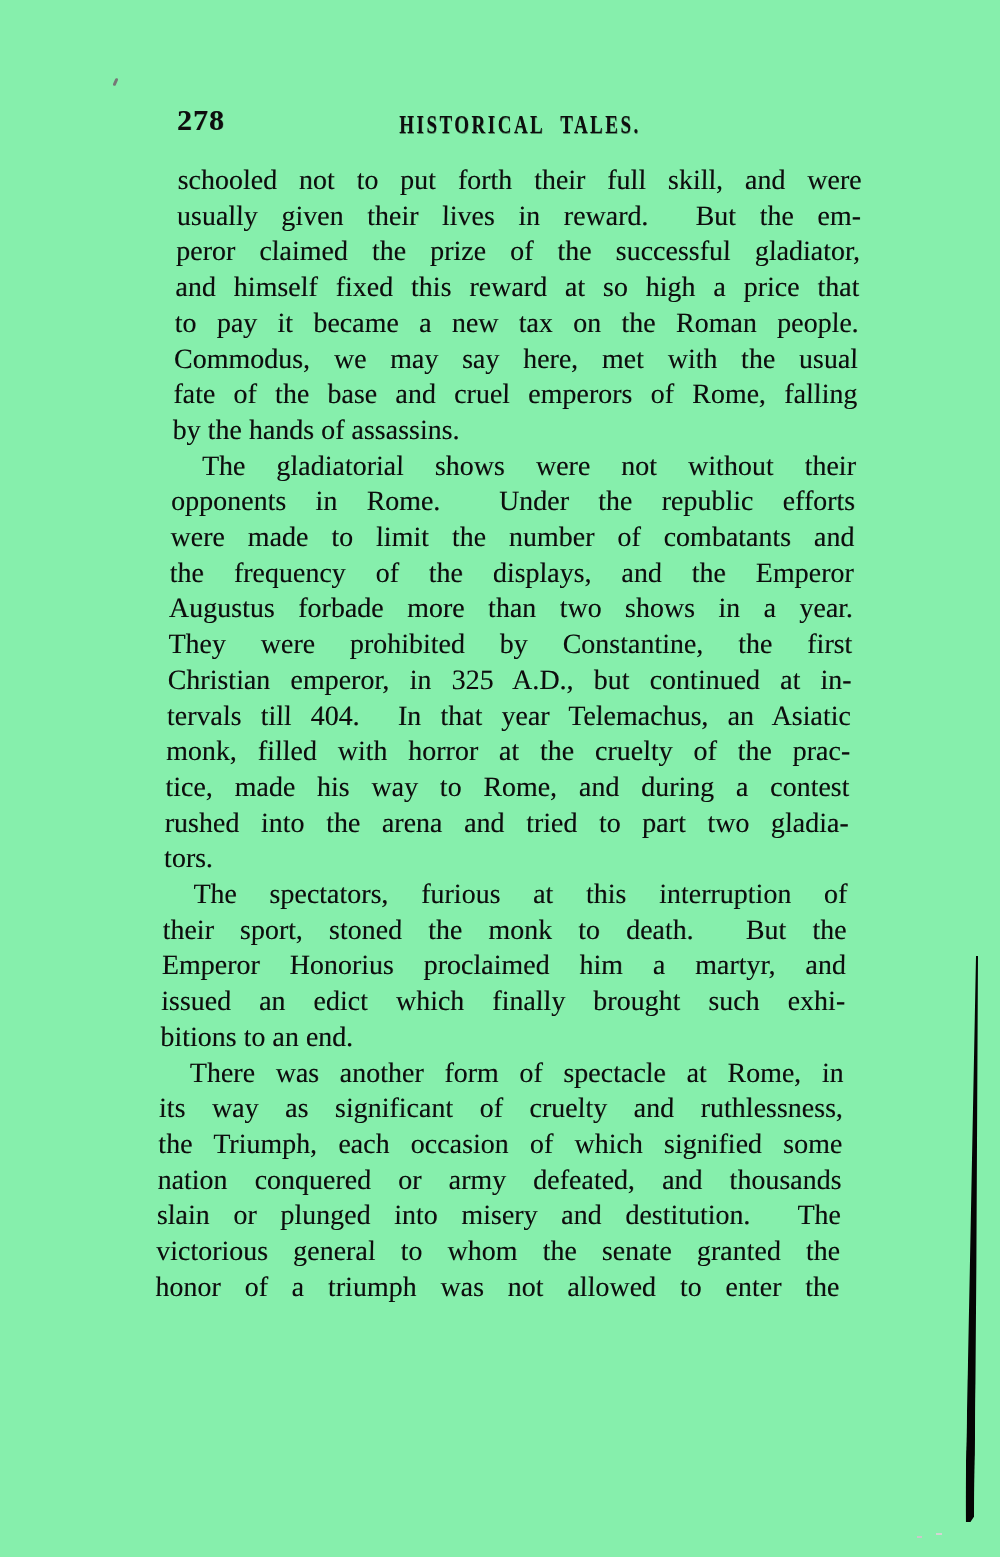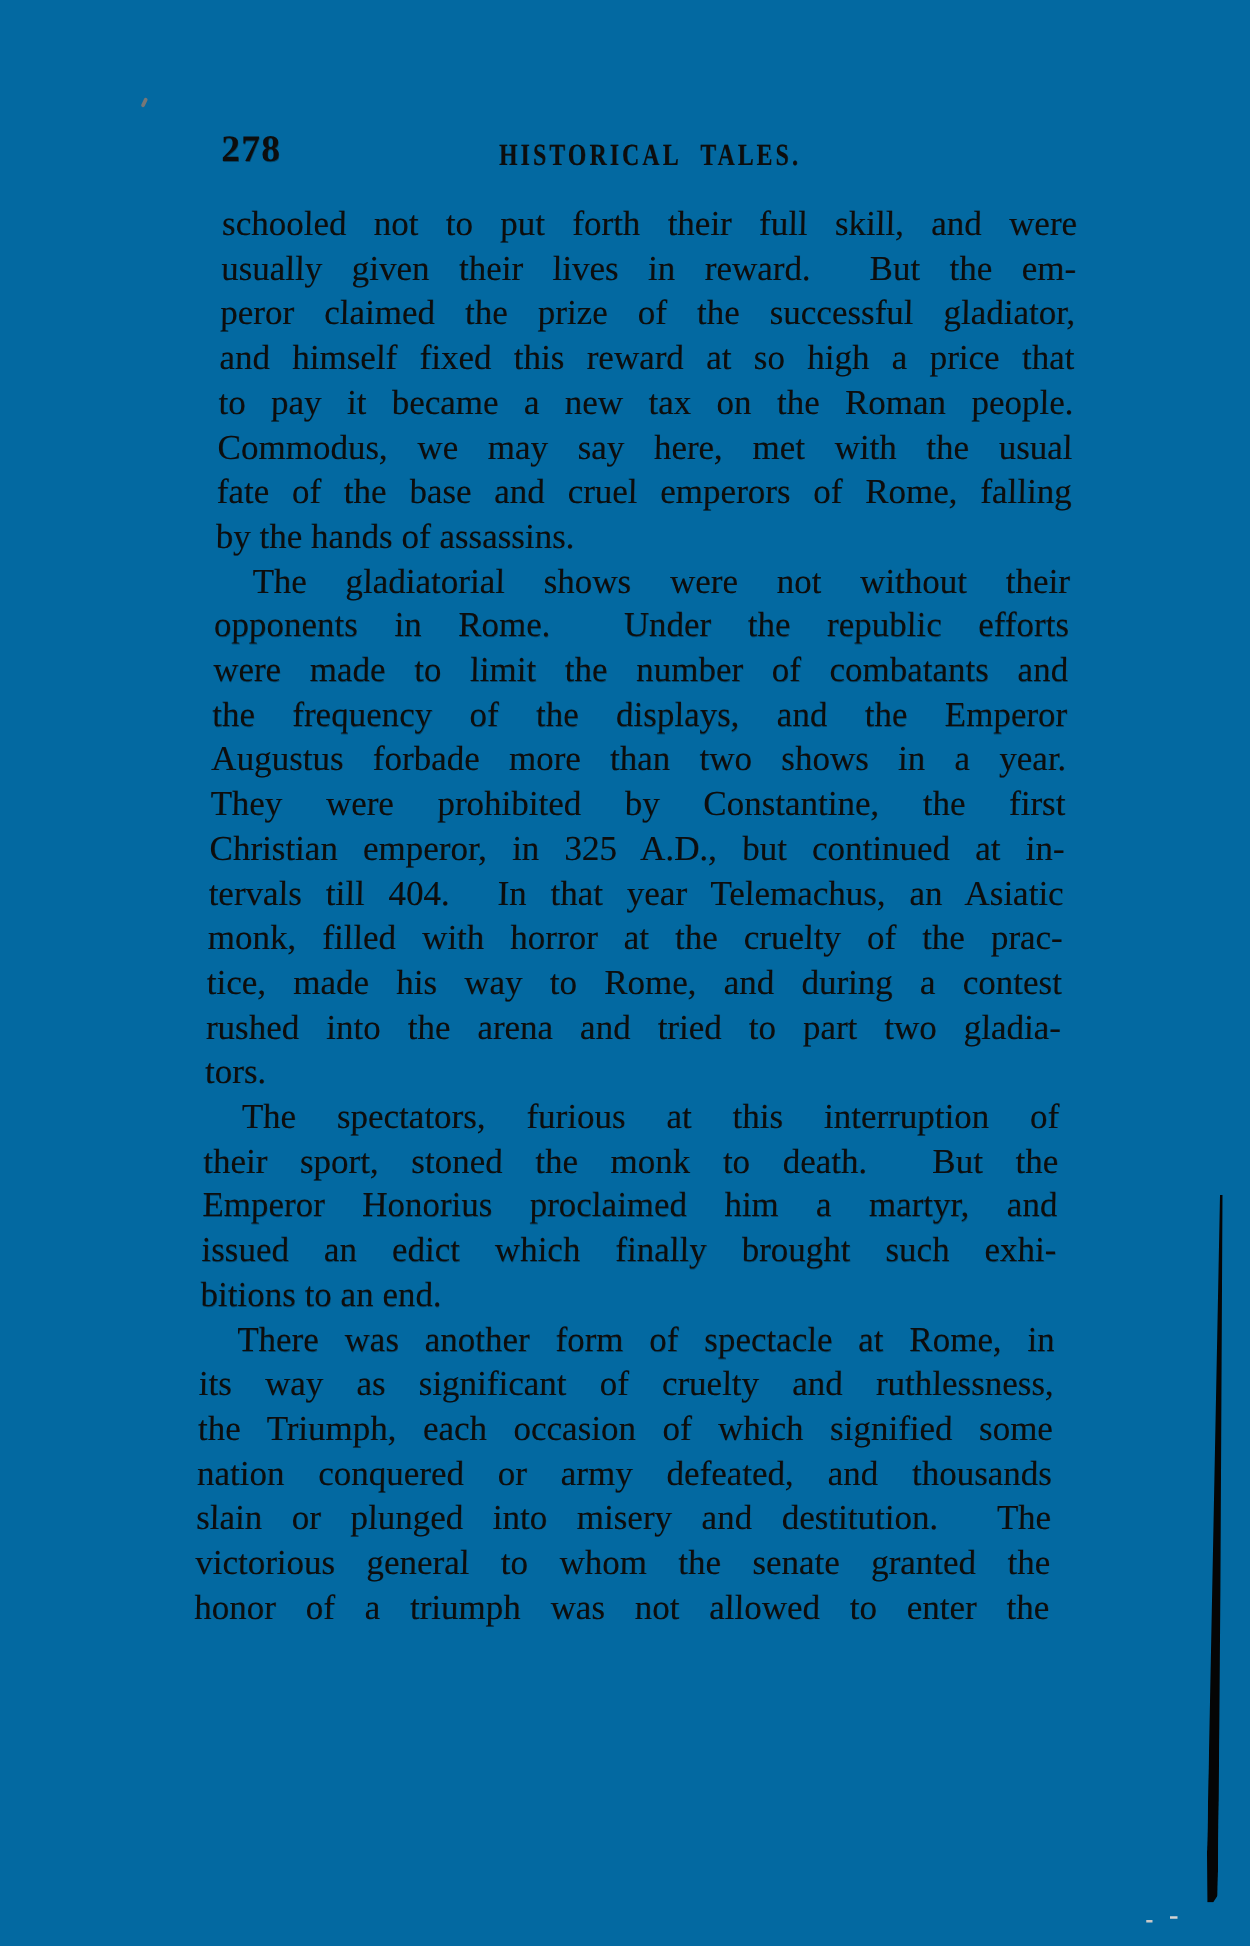--- a/index.html
+++ b/index.html
@@ -1,18 +1,18 @@
 <!DOCTYPE html>
 <html><head>
 <meta charset="utf-8">
 <style>
   html,body { margin:0; padding:0; background:#e8e8e8; }
   #page {
     position:relative; width:1000px; height:1557px;
-    background:#0369a1; overflow:hidden;
+    background:#86efac; overflow:hidden;
     font-family:"Liberation Serif", serif; color:#0d0d0d;
   }
   .pagenum {
     position:absolute; left:177px; top:103px;
     font-size:30px; font-weight:bold; letter-spacing:1px;
     text-shadow:0.4px 0.4px 0 rgba(0,0,0,0.35);
   }
   .running-header {
     position:absolute; left:0; top:111px; width:1040px;
     text-align:center; font-size:19px; font-weight:bold;

